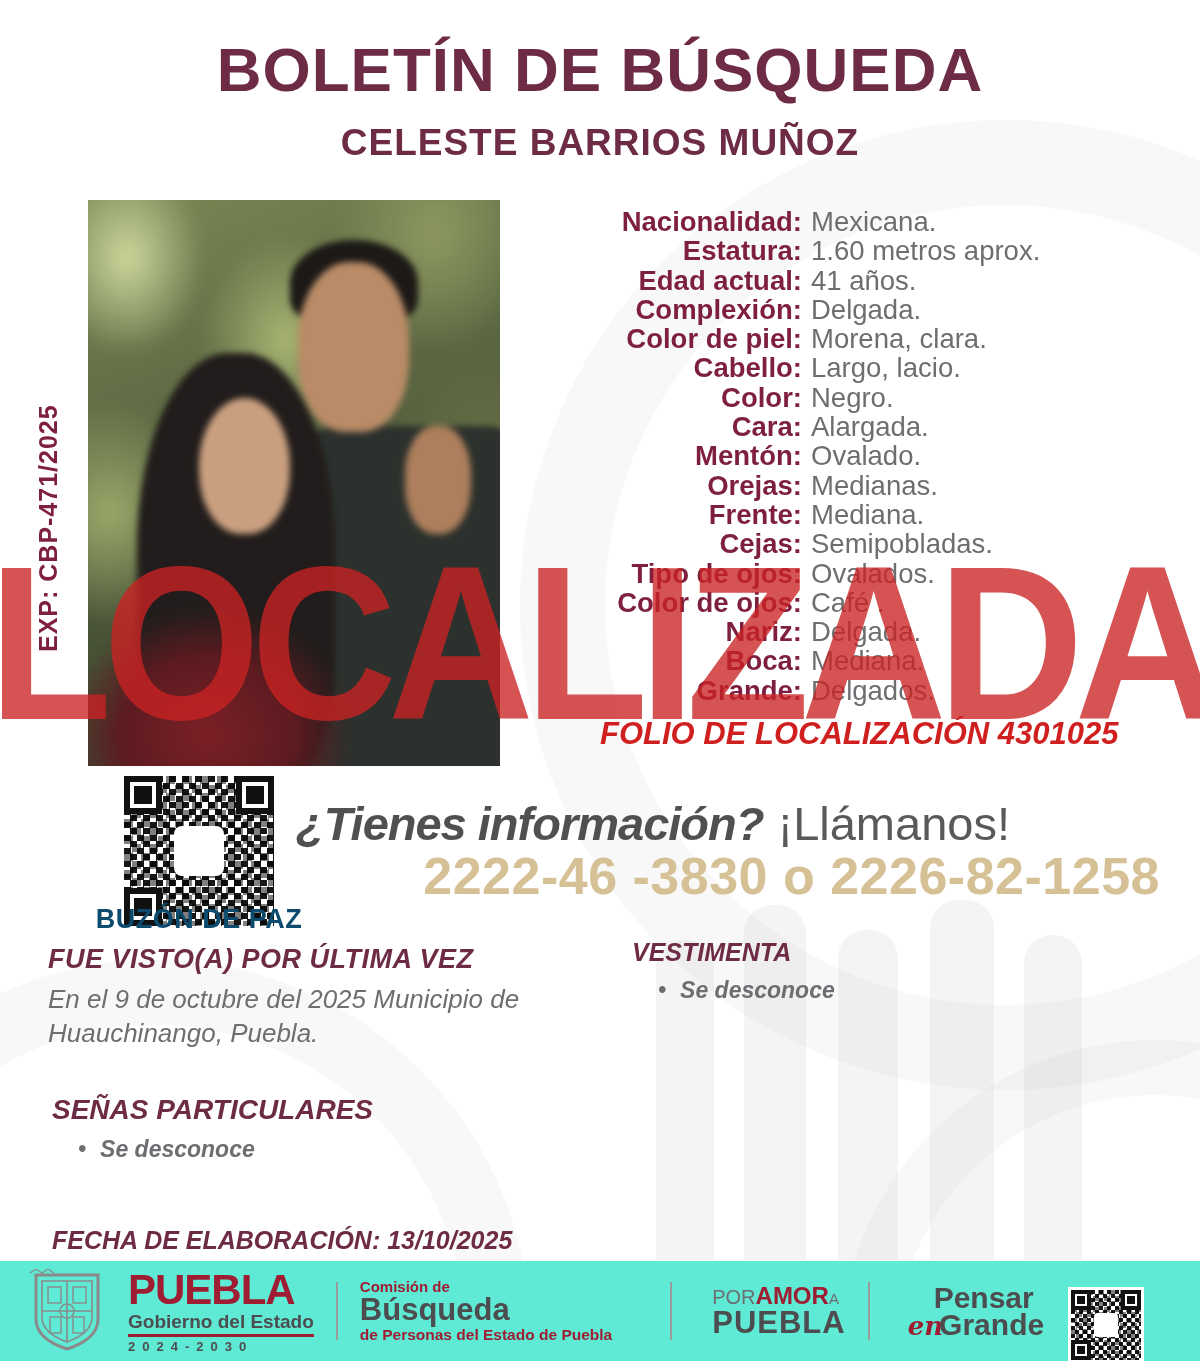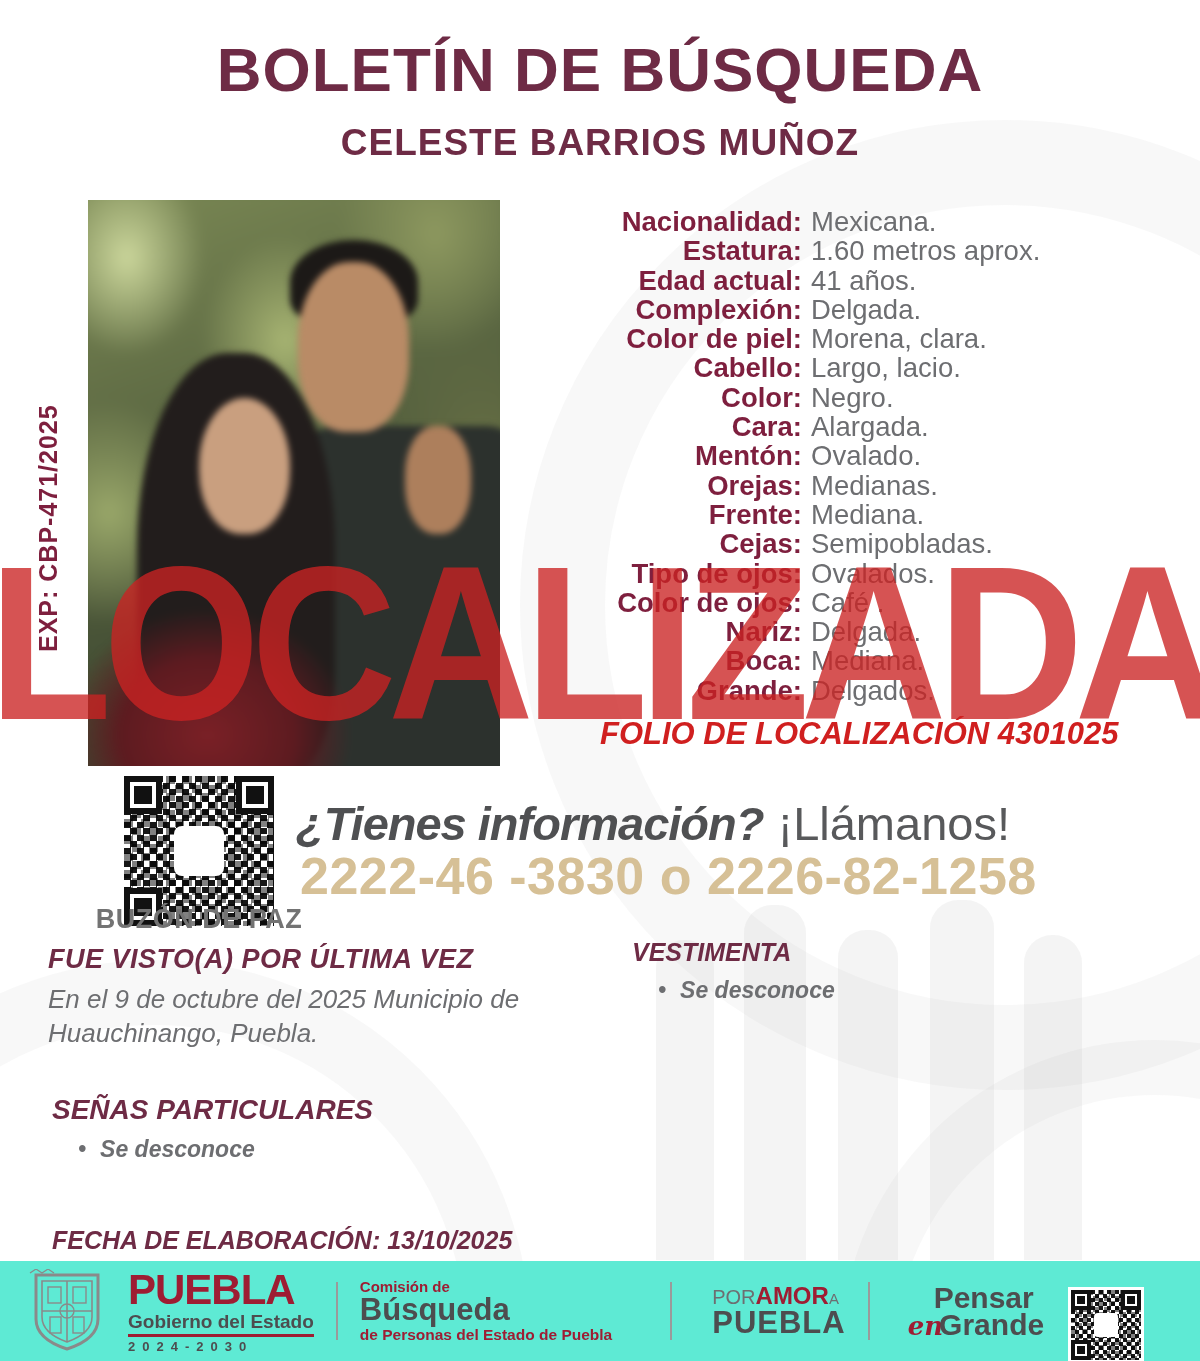--- a/index.html
+++ b/index.html
@@ -79,28 +79,28 @@
   .qr-large .logo{width:50px;height:50px;}
   .qr-small{right:28px;top:14px;width:76px;height:76px;position:relative;flex:none;}
   .qr-small .pat{inset:3px;background-size:8px 8px;}
   .qr-small .pat.p2{background-size:11px 11px;}
   .qr-small .finder{width:20px;height:20px;border-width:4px;}
   .qr-small .finder:after{inset:2px;}
   .qr-small .f-tl{left:3px;top:3px;} .qr-small .f-tr{right:3px;top:3px;} .qr-small .f-bl{left:3px;bottom:3px;}
   .qr-small .logo{width:24px;height:24px;border-radius:4px;}
   .qr-caption{
     position:absolute;left:84px;top:904px;width:230px;text-align:center;
-    font-size:27px;font-weight:800;color:#737373;letter-spacing:0.5px;z-index:7;
+    font-size:27px;font-weight:800;color:#0c4a6e;letter-spacing:0.5px;z-index:7;
   }
   
   .contact{position:absolute;left:296px;top:796px;width:880px;white-space:nowrap;z-index:7;}
   .q{font-size:47px;font-weight:800;font-style:italic;color:#4f5052;letter-spacing:-1px;}
   .ll{font-size:47px;font-weight:400;color:#58595b;margin-left:14px;}
   .phones{
-    position:absolute;left:300px;top:846px;width:860px;text-align:left;
+    position:absolute;left:300px;top:846px;width:860px;text-align:right;
     font-size:52px;font-weight:800;color:#d6c096;letter-spacing:0.5px;z-index:7;
   }
   
   .sec-h{font-weight:800;font-style:italic;color:#6e2b45;}
   .last-seen{position:absolute;left:48px;top:944px;width:500px;}
   .last-seen .sec-h{font-size:27px;letter-spacing:0.5px;}
   .last-seen .txt{margin-top:8px;font-size:26px;font-weight:400;font-style:italic;color:#6d6e71;line-height:1.3;}
   .vestimenta{position:absolute;left:632px;top:938px;width:380px;}
   .vestimenta .sec-h{font-size:25px;}
   .senas{position:absolute;left:52px;top:1094px;width:420px;}

